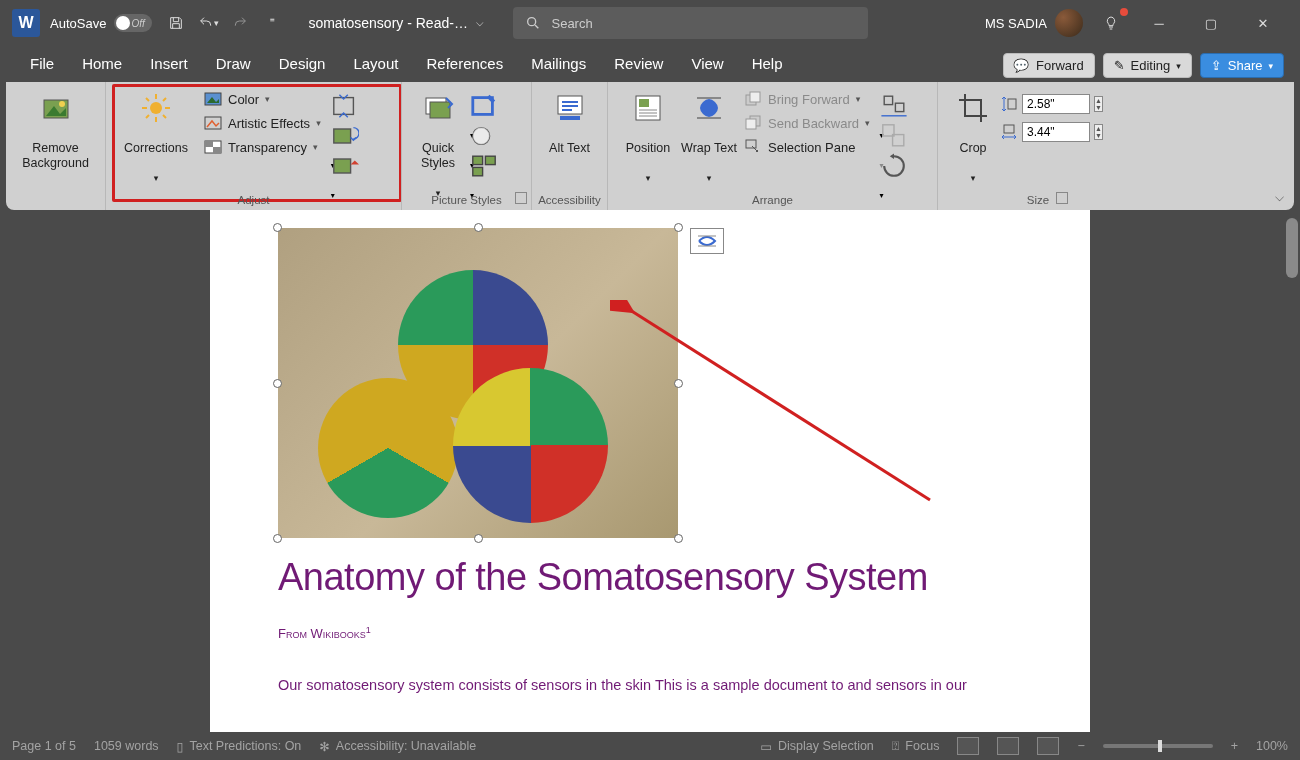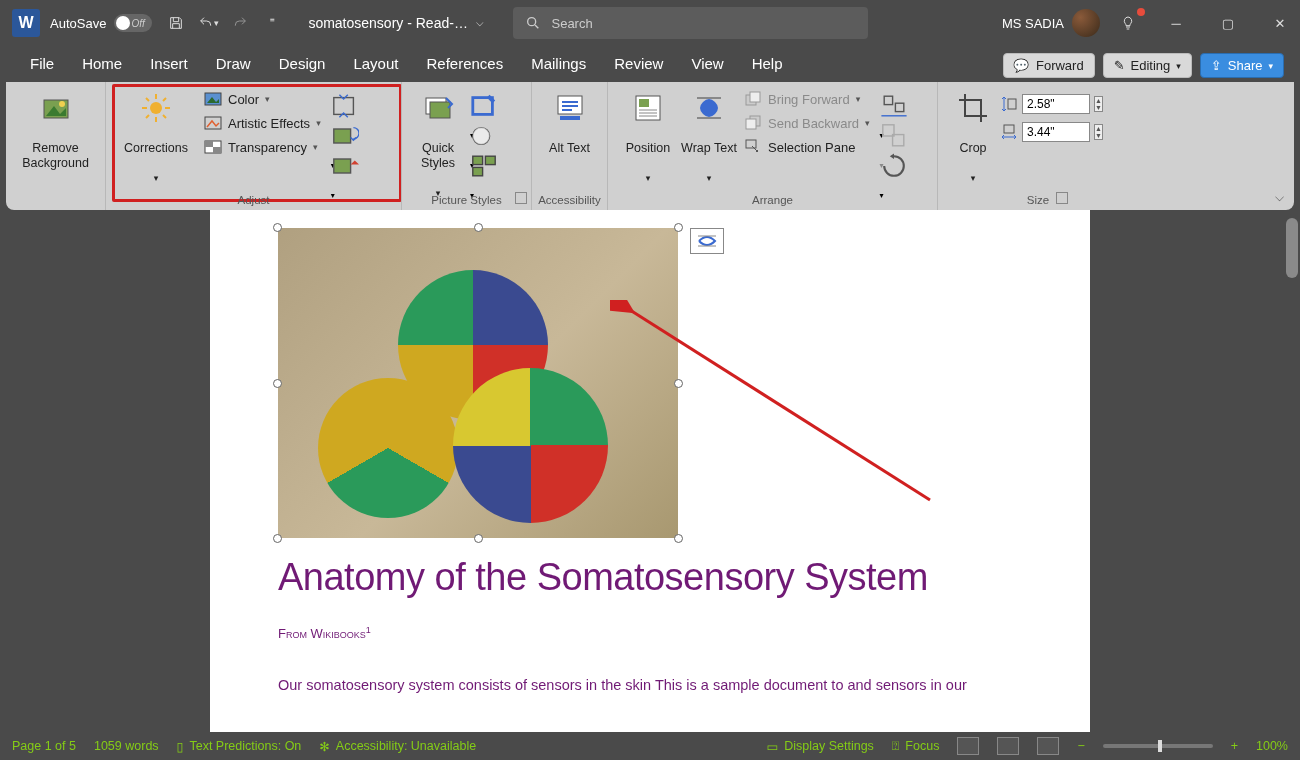--- a/index.html
+++ b/index.html
@@ -10,21 +10,21 @@
 .app-icon { width: 28px; height: 28px; background: #2b579a; margin: 0 10px 0 12px; display:flex; align-items:center; justify-content:center; border-radius:3px; color:#fff; font-weight:bold; font-size:16px;}
 .autosave { display:flex; align-items:center; gap:8px; margin-right:8px;}
 .toggle { width:38px; height:18px; background:#666; border-radius:10px; position:relative; display:flex; align-items:center;}
 .toggle-knob{ width:14px; height:14px; background:#fff; border-radius:50%; margin-left:2px;}
 .toggle-label{ font-size:10px; margin-left:1px; color:#ccc;font-style:italic;}
 .qat-btn { width:26px; height:26px; display:flex; align-items:center; justify-content:center; margin:0 3px; color:#ddd; font-size:15px;}
 .qat-btn svg { width:16px; height:16px; stroke:#ddd; fill:none; stroke-width:1.5;}
 .doc-title { margin-left:20px; font-size:14px;}
 .title-caret{ margin-left:8px; font-size:10px; color:#ccc;}
 .searchbox { margin-left:30px; width:355px; height:32px; background:#5c5c5c; border-radius:4px; display:flex; align-items:center; padding:8px 12px; color:#ccc; gap:10px;}
-.titlebar-right { margin-left:auto; display:flex; align-items:center; gap:12px; padding-right:0;}
+.titlebar-right { margin-left:auto; display:flex; align-items:center; gap:12px; padding-right:17px;}
 .user-area{ display:flex; align-items:center; gap:8px;}
 .avatar{ width:28px; height:28px; border-radius:50%; background: radial-gradient(circle at 30% 30%, #8a5a3a, #3a2a1a);}
 .idea-icon{ position:relative; }
 .idea-icon .dot{ position:absolute; top:-2px; right:-4px; width:8px; height:8px; background:#e74c3c; border-radius:50%;}
 .win-btn{ width:40px; height:30px; display:flex; align-items:center; justify-content:center; color:#ddd;}
 
 
 .tabs { height:36px; background:#4a4a4a; display:flex; align-items:flex-end; padding:0 16px; gap:0; color:#fff; font-size:15px;}
 .tab { padding: 8px 14px 10px 14px; cursor:default;}
 .tab.active { color:#6fb8f5; border-bottom:2px solid #6fb8f5; }
@@ -70,21 +70,21 @@
 .h-bl{bottom:-5px;left:-5px;} .h-bm{bottom:-5px;left:calc(50% - 4px);} .h-br{bottom:-5px;right:-5px;}
 .layout-opts{ position:absolute; top:0; right:-46px; width:34px; height:26px; border:1px solid #888; background:#fff; display:flex; align-items:center; justify-content:center;}
 .red-arrow{ position:absolute; }
 .doc-h1{ font-size:38px; font-weight:400; margin-top:18px; letter-spacing:-0.5px;}
 .doc-sub{ font-size:13px; margin-top:26px; font-variant: small-caps;}
 .doc-sub sup{ font-size:9px;}
 .doc-body{ font-size:14.5px; margin-top:34px; text-align:justify; line-height:1.5;}
 .vscroll{ position:absolute; right:2px; top:218px; width:12px; height:60px; background:#8a8a8a; border-radius:6px;}
 
 
-.statusbar{ position:absolute; bottom:0; left:0; right:0; height:28px; background:#4a4a4a; color:#84cc16; font-size:12.5px; display:flex; align-items:center; padding:0 12px; gap:18px;}
+.statusbar{ position:absolute; bottom:0; left:0; right:0; height:28px; background:#4a4a4a; color:#a3a3a3; font-size:12.5px; display:flex; align-items:center; padding:0 12px; gap:18px;}
 .statusbar .sep{ flex:1;}
 .sb-item{ display:flex; align-items:center; gap:6px;}
 .zoom-slider{ width:110px; height:4px; background:#777; position:relative; border-radius:2px;}
 .zoom-slider .zthumb{ position:absolute; left:50%; top:-4px; width:4px; height:12px; background:#ddd;}
 .view-btn{ width:22px; height:18px; border:1px solid #888; background:#555;}
 </style>
 </head>
 <body>
 
 <div class="titlebar">
@@ -442,21 +442,21 @@
   </div>
 </div>
 <div class="vscroll"></div>
 
 <div class="statusbar">
   <span class="sb-item">Page 1 of 5</span>
   <span class="sb-item">1059 words</span>
   <span class="sb-item">▯ <span>Text Predictions: On</span></span>
   <span class="sb-item">✻ <span>Accessibility: Unavailable</span></span>
   <span class="sep"></span>
-  <span class="sb-item">▭ <span>Display Settings</span></span>
+  <span class="sb-item">▭ <span>Display Selection</span></span>
   <span class="sb-item">⍰ <span>Focus</span></span>
   <span class="view-btn"></span>
   <span class="view-btn"></span>
   <span class="view-btn"></span>
   <span class="sb-item">−</span>
   <div class="zoom-slider">
       <div class="zthumb"></div>
     </div>
   <span class="sb-item">+</span>
   <span class="sb-item">100%</span>

